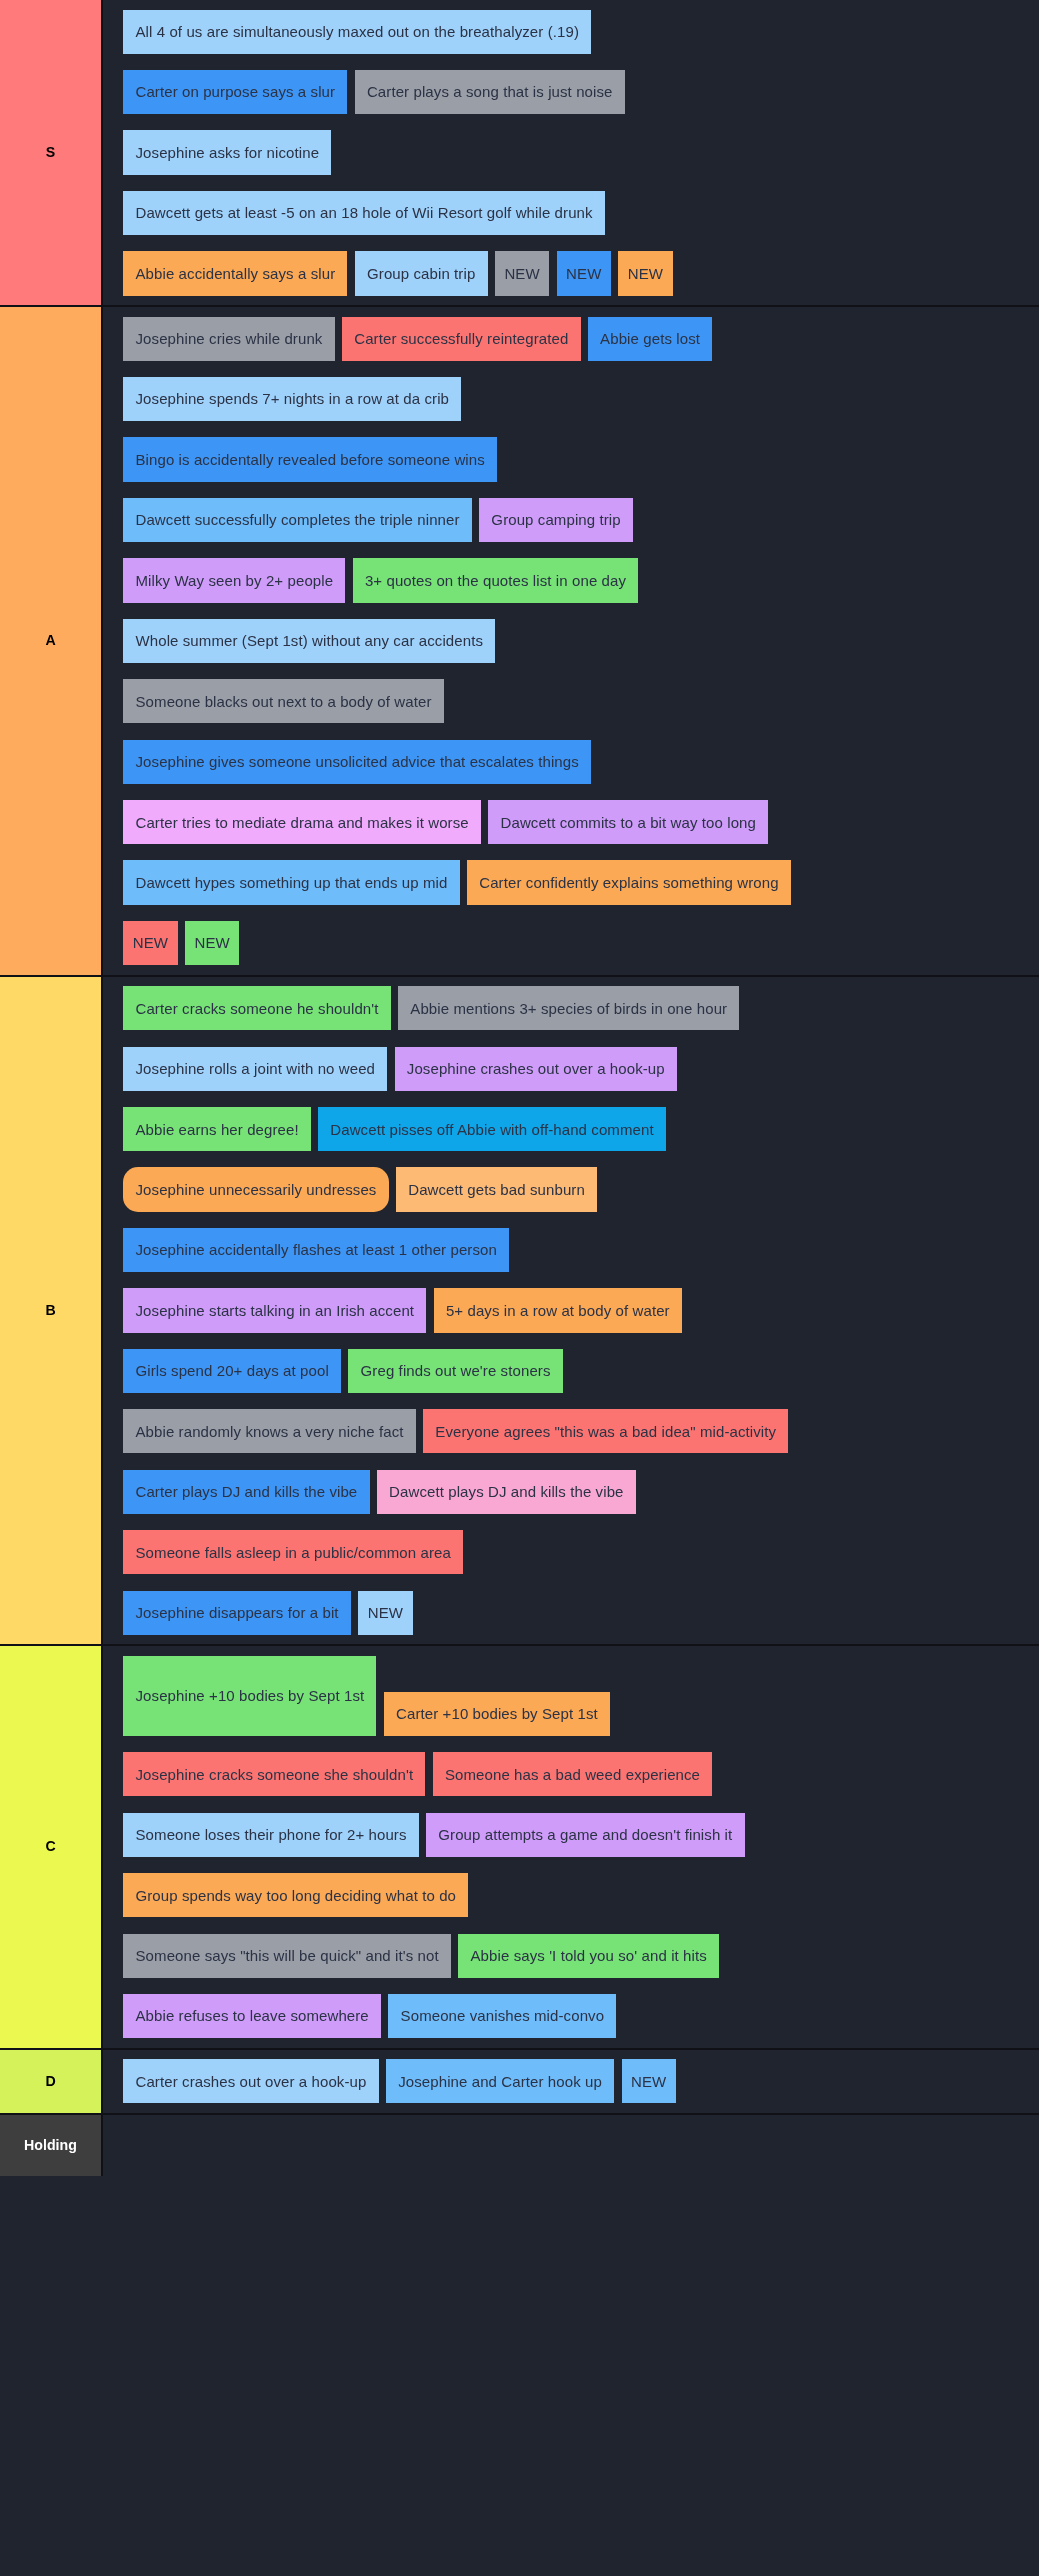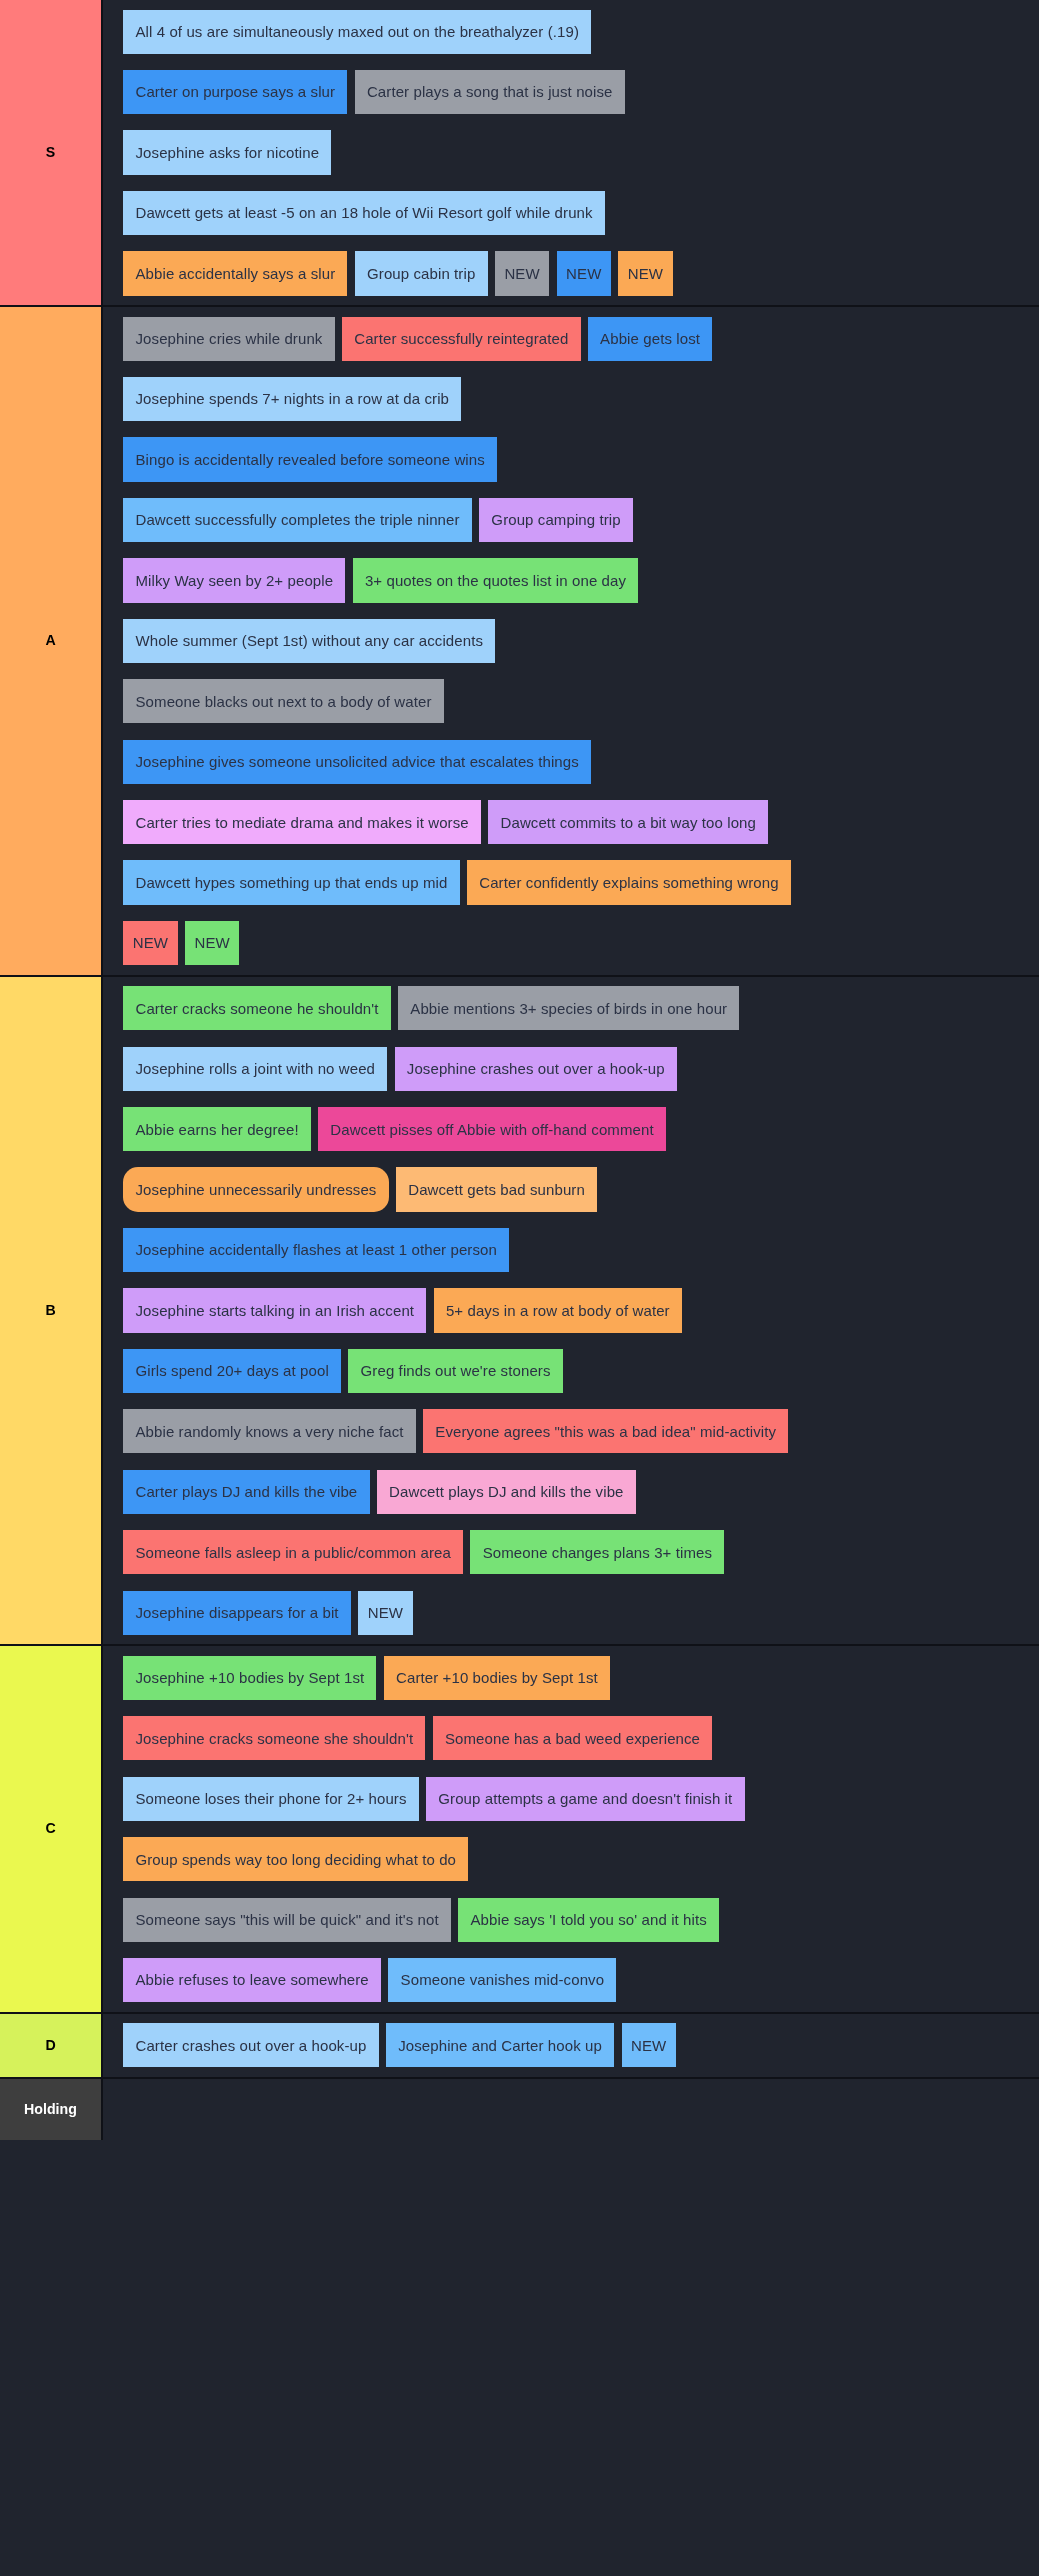--- a/index.html
+++ b/index.html
@@ -160,21 +160,21 @@
           <div class="item" style="background: rgb(154, 158, 166);">Abbie mentions 3+ species of birds in one hour</div>
           <div class="spacer"></div>
         </div>
         <div class="item-row">
           <div class="item" style="background: rgb(159, 210, 251);">Josephine rolls a joint with no weed</div>
           <div class="item" style="background: rgb(207, 156, 249);">Josephine crashes out over a hook-up</div>
           <div class="spacer"></div>
         </div>
         <div class="item-row">
           <div class="item" style="background: rgb(119, 226, 118);">Abbie earns her degree!</div>
-          <div class="item" style="background: #ec4899; padding-left: 12px;">Dawcett pisses off Abbie with off-hand comment</div>
+          <div class="item" style="background: #0ea5e9; padding-left: 12px;">Dawcett pisses off Abbie with off-hand comment</div>
           <div class="spacer"></div>
         </div>
         <div class="item-row">
           <div class="item" style="background: rgb(251, 169, 85); border-radius: 15px;">Josephine unnecessarily undresses</div>
           <div class="item" style="background: #fdba74;">Dawcett gets bad sunburn</div>
           <div class="spacer"></div>
         </div>
         <div class="item-row">
           <div class="item" style="background: rgb(61, 150, 245);">Josephine accidentally flashes at least 1 other person</div>
           <div class="spacer"></div>
@@ -194,36 +194,35 @@
           <div class="item" style="background: rgb(251, 116, 113);">Everyone agrees "this was a bad idea" mid-activity</div>
           <div class="spacer"></div>
         </div>
         <div class="item-row">
           <div class="item" style="background: rgb(61, 150, 245);">Carter plays DJ and kills the vibe</div>
           <div class="item" style="background: #f9a8d4;">Dawcett plays DJ and kills the vibe</div>
           <div class="spacer"></div>
         </div>
         <div class="item-row">
           <div class="item" style="background: rgb(251, 116, 113);">Someone falls asleep in a public/common area</div>
-          <div class="item" style="background: rgb(119, 226, 118);">Someone changes plans 3+ times</div>
           <div class="spacer"></div>
         </div>
         <div class="item-row">
           <div class="item" style="background: rgb(61, 150, 245);">Josephine disappears for a bit</div>
           <div class="item tiny" style="background: rgb(159, 210, 251);">NEW</div>
           <div class="spacer"></div>
         </div>
       </div>
     </div>
     <div class="tier-row">
       <div class="tier-label" style="background: rgb(234, 248, 79);">C</div>
       <div class="tier-body">
         <div class="item-row">
           <div class="item" style="background: rgb(119, 226, 118);">Josephine +10 bodies by Sept 1st</div>
-          <div class="item" style="background: rgb(251, 169, 85);">Carter +10 bodies by Sept 1st</div>
+          <div class="item" style="background: rgb(251, 169, 85); margin-top: 36px;">Carter +10 bodies by Sept 1st</div>
           <div class="spacer"></div>
         </div>
         <div class="item-row">
           <div class="item" style="background: rgb(251, 116, 113);">Josephine cracks someone she shouldn't</div>
           <div class="item" style="background: rgb(251, 116, 113);">Someone has a bad weed experience</div>
           <div class="spacer"></div>
         </div>
         <div class="item-row">
           <div class="item" style="background: rgb(159, 210, 251);">Someone loses their phone for 2+ hours</div>
           <div class="item" style="background: rgb(207, 156, 249);">Group attempts a game and doesn't finish it</div>

